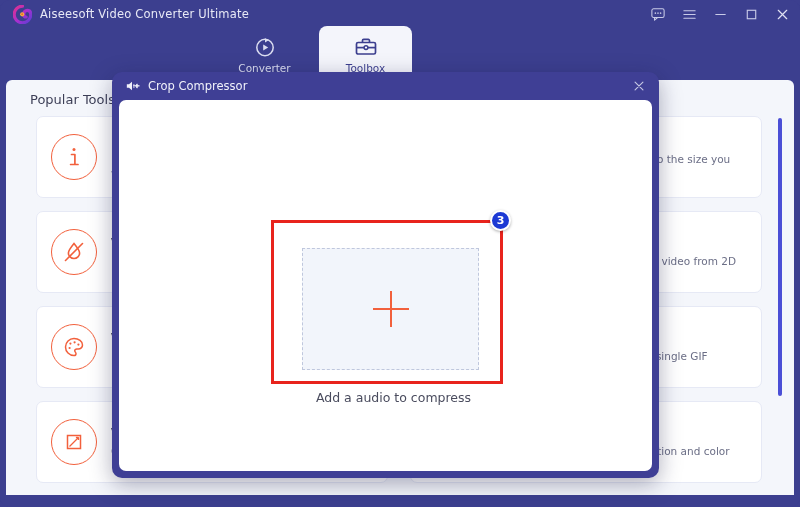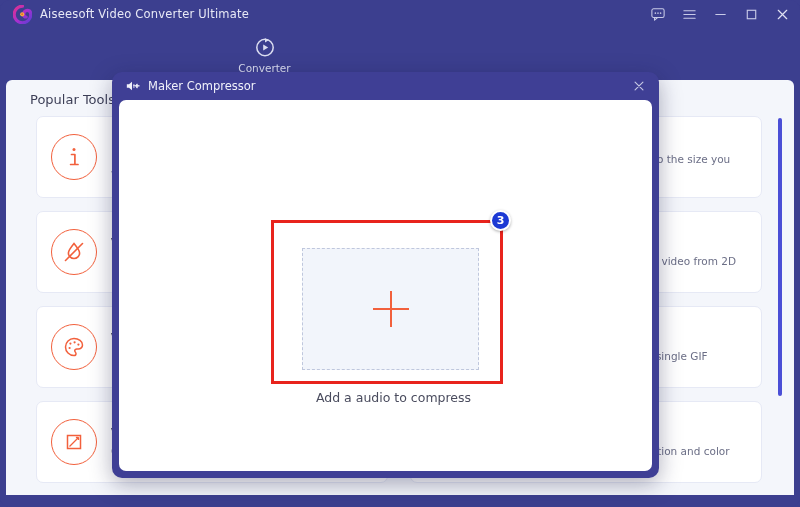--- a/index.html
+++ b/index.html
@@ -249,20 +249,31 @@
             <circle cx="12" cy="12.5" r="8.2" fill="none" stroke="#dcdef1" stroke-width="1.5"></circle>
             <path d="M12 7.5 L12 3.2 L15.6 5.3 Z" fill="#dcdef1"></path>
             <path d="M10.2 9.6 L15.2 12.5 L10.2 15.4 Z" fill="#dcdef1"></path>
           </svg>
         </span>
         <span class="tlabel">Converter</span>
       </div>
 
 
 
+      <div class="tab active">
+        <span>
+          <svg width="24" height="24" viewBox="0 0 24 24">
+            <rect x="2.5" y="7.5" width="19" height="11.5" rx="1.6" fill="none" stroke="#3c3f8f" stroke-width="1.7"></rect>
+            <path d="M8.5 7.5 V5.6 a1.2 1.2 0 0 1 1.2-1.2 h4.6 a1.2 1.2 0 0 1 1.2 1.2 V7.5" fill="none" stroke="#3c3f8f" stroke-width="1.7"></path>
+            <path d="M2.5 12.6 H21.5" stroke="#3c3f8f" stroke-width="1.7"></path>
+            <circle cx="12" cy="12.6" r="1.9" fill="#fff" stroke="#3c3f8f" stroke-width="1.5"></circle>
+          </svg>
+        </span>
+        <span class="tlabel">Toolbox</span>
+      </div>
 
     </div>
   </div>
 
   <div class="content">
     <div class="section-title">Popular Tools</div>
 
     <div class="cards">
 
       <div class="card">
@@ -385,21 +396,21 @@
 
   <div class="modal">
     <div class="modal-header">
       <span class="modal-icon">
         <svg width="16" height="14" viewBox="0 0 18 14">
           <path d="M1 5 h2.6 L7.2 1.8 v10.4 L3.6 9 H1 Z" fill="#f0f1fa"></path>
           <path d="M9.5 5 v4 M9 6.6 h3.4 M12.7 5 v4 M12.2 6.6 h3.4" stroke="#f0f1fa" stroke-width="1" stroke-linecap="round"></path>
           <path d="M13.5 4.8 v4.4 M11.3 7 h4.4" stroke="#f0f1fa" stroke-width="1.1" stroke-linecap="round"></path>
         </svg>
       </span>
-      <span class="modal-title">Maker Compressor</span>
+      <span class="modal-title">Crop Compressor</span>
       <span class="modal-close">
         <svg width="14" height="14" viewBox="0 0 16 16">
           <path d="M3.5 3.5l9 9M12.5 3.5l-9 9" stroke="#c6c8e4" stroke-width="1.3" stroke-linecap="round"></path>
         </svg>
       </span>
     </div>
 
     <div class="modal-body">
 
       <div class="highlight"></div>

